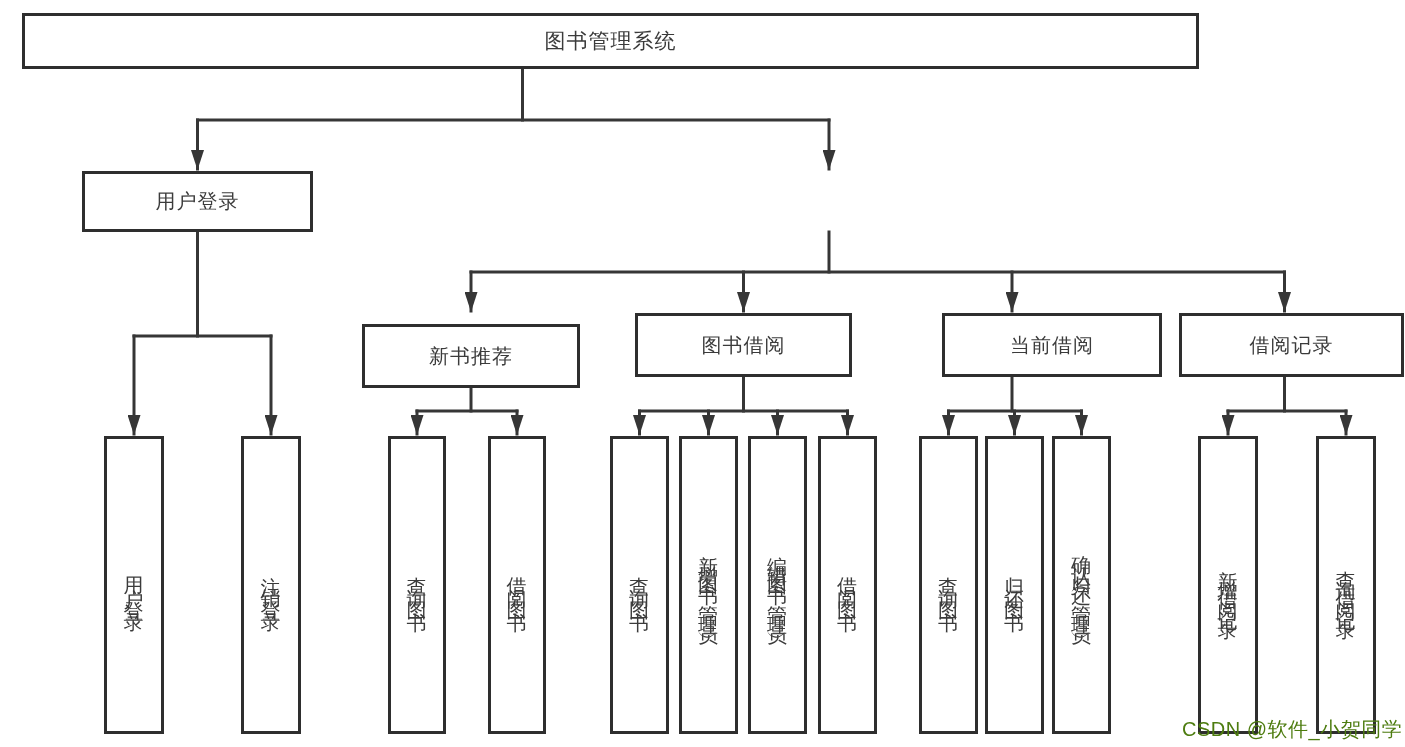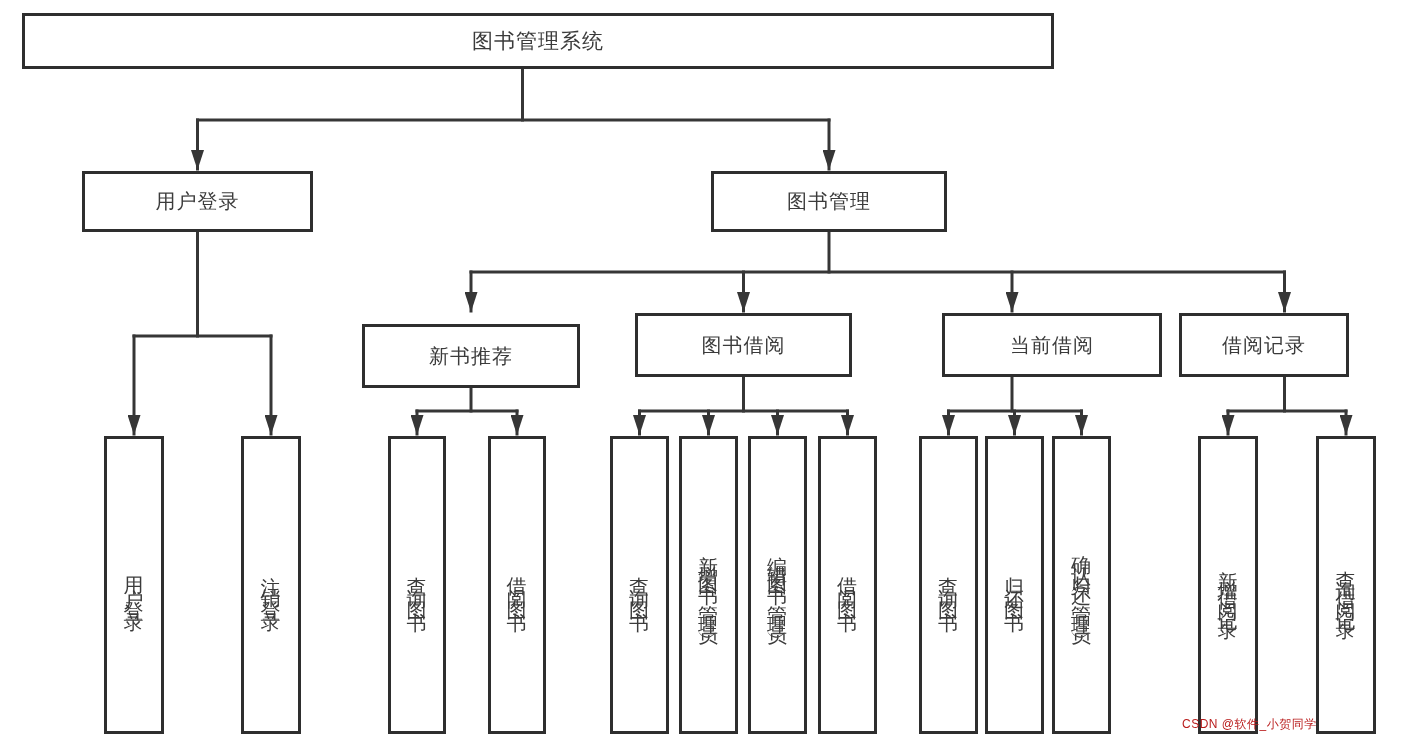--- a/index.html
+++ b/index.html
@@ -26,22 +26,22 @@
     text-orientation: mixed;
     font-size: 20px;
     line-height: 1.0;
     letter-spacing: 10px;
     white-space: nowrap;
   }
   .node-v.sp4 span { letter-spacing: 12px; }
   .watermark {
     position: absolute; z-index: 5;
     left: 1182px; top: 716px;
-    font-size: 12px; letter-spacing: 0.5px;
-    color: #b91c1c; white-space: nowrap;
+    font-size: 20px; letter-spacing: 0.5px;
+    color: #4d7c0f; white-space: nowrap;
   }
 </style>
 </head>
 <body>
 
 <div class="stage">
 
   <svg class="connectors" width="1405" height="747" viewBox="0 0 1405 747">
     <defs>
       <marker id="arrow" viewBox="0 0 20 13" refX="19" refY="6.5" markerWidth="20" markerHeight="13" orient="auto" markerUnits="userSpaceOnUse">
@@ -99,41 +99,38 @@
 
       <g>
         <line x1="1284.5" y1="377" x2="1284.5" y2="411"></line>
         <line x1="1228" y1="411" x2="1346" y2="411"></line>
         <line x1="1228" y1="411" x2="1228" y2="434" marker-end="url(#arrow)"></line>
         <line x1="1346" y1="411" x2="1346" y2="434" marker-end="url(#arrow)"></line>
       </g>
     </g>
   </svg>
 
-  <div class="node node-h node-root" style="left:22px; top:13px; width:1032px; height:56px;">
+  <div class="node node-h node-root" style="left:22px; top:13px; width:1177px; height:56px;">
     <span>图书管理系统</span>
   </div>
 
   <div class="node node-h" style="left:82px; top:171px; width:231px; height:61px;">
     <span>用户登录</span>
-  </div>
-  <div class="node node-h" style="left:711px; top:171px; width:236px; height:61px;">
-    <span>图书管理</span>
   </div>
 
   <div class="node node-h" style="left:362px; top:313px; width:218px; height:64px;margin-top:11px;">
     <span>新书推荐</span>
   </div>
   <div class="node node-h" style="left:635px; top:313px; width:217px; height:64px;">
     <span>图书借阅</span>
   </div>
   <div class="node node-h" style="left:902px; top:313px; width:220px; height:64px;margin-left:40px;">
     <span>当前借阅</span>
   </div>
-  <div class="node node-h" style="left:1179px; top:313px; width:170px; height:64px;">
+  <div class="node node-h" style="left:1179px; top:313px; width:225px; height:64px;">
     <span>借阅记录</span>
   </div>
 
   <div class="node node-v sp4" style="left:104px; top:436px; width:60px; height:298px;">
     <span>用户登录</span>
   </div>
   <div class="node node-v sp4" style="left:241px; top:436px; width:60px; height:298px;">
     <span>注销登录</span>
   </div>
 

